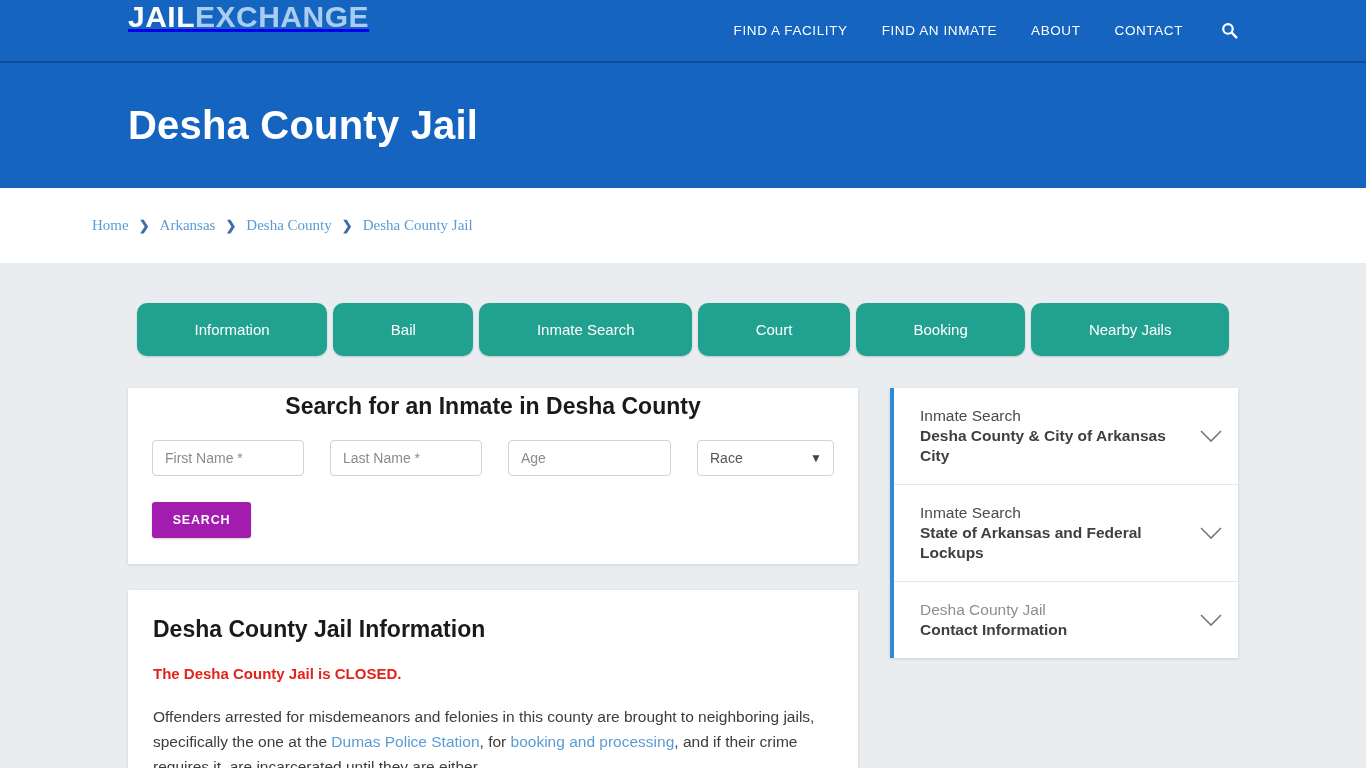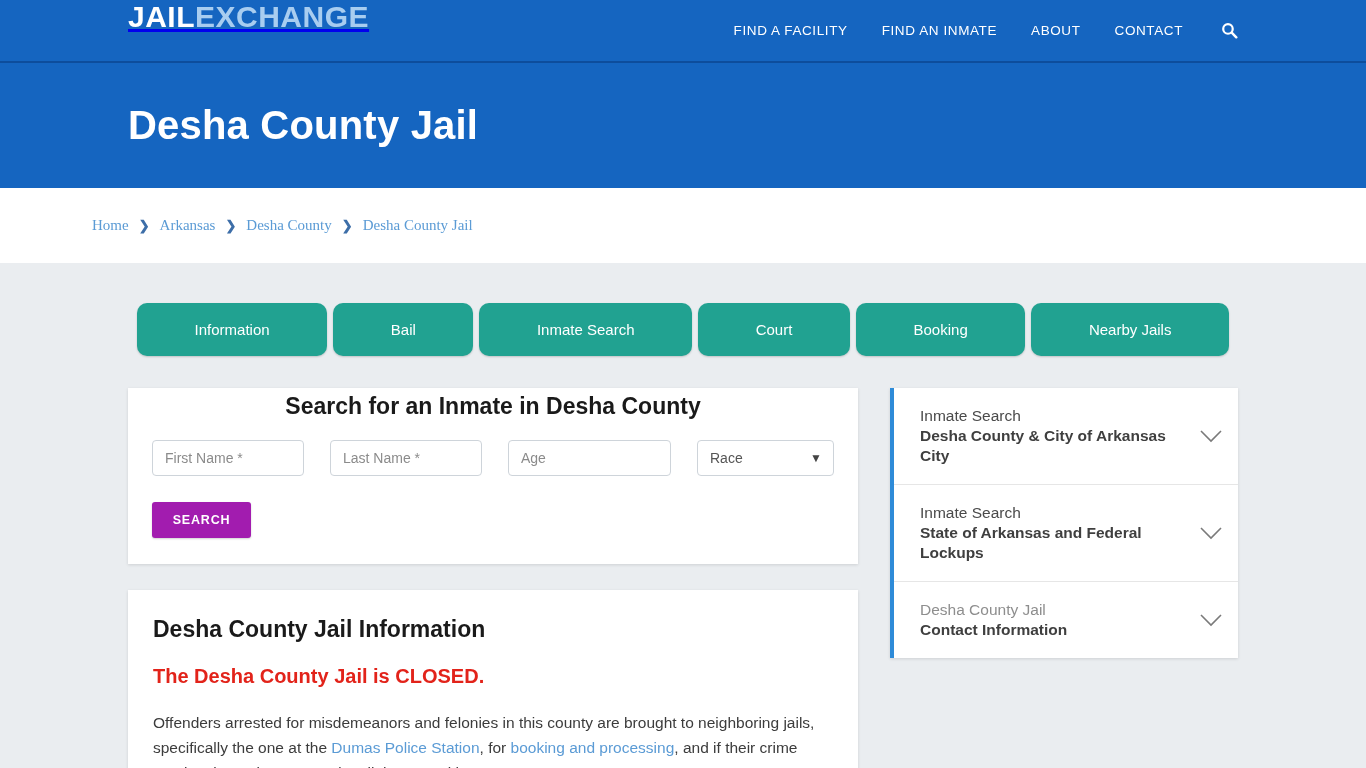--- a/index.html
+++ b/index.html
@@ -199,21 +199,21 @@
   .info-card { margin-top: 26px; padding: 26px 25px 20px; }
   .info-card h2 {
     font-size: 23px;
     font-weight: bold;
     color: #1a1a1a;
     margin-bottom: 22px;
   }
   .closed-note {
     color: #e2231a;
     font-weight: bold;
-    font-size: 20px;
+    font-size: 15px;
     margin-bottom: 22px;
   }
   .body-text {
     font-size: 15.5px;
     color: #3c3c3c;
     line-height: 25px;
   }
   .body-text a { color: #5b9bd5; text-decoration: none; }
 
   

